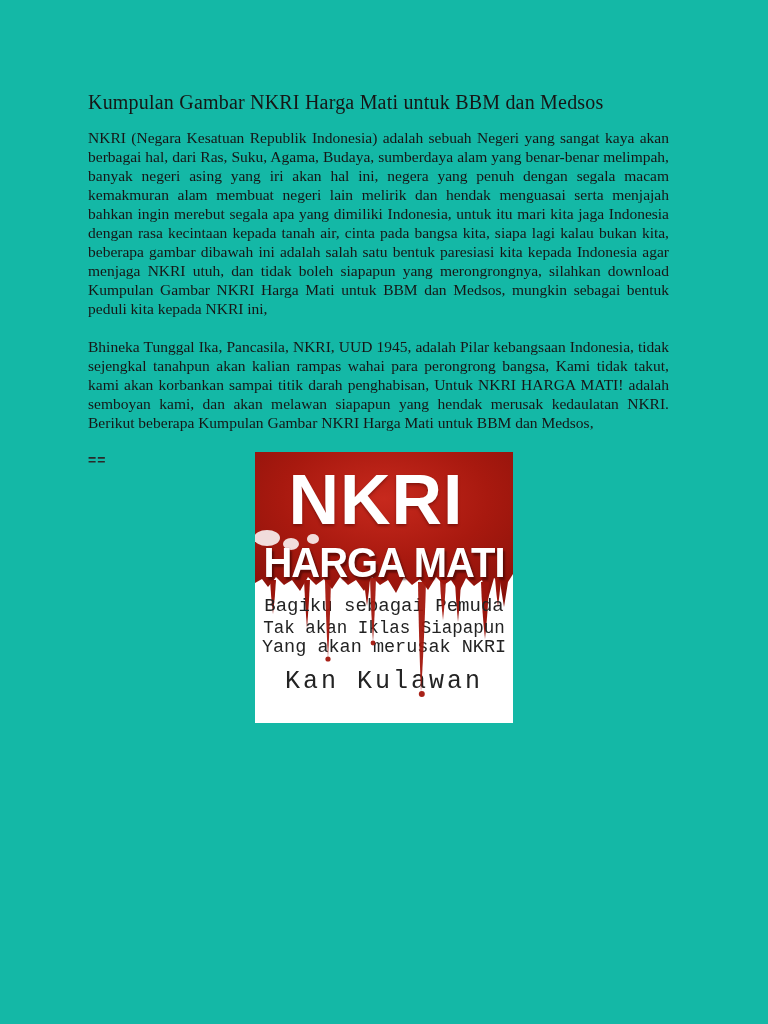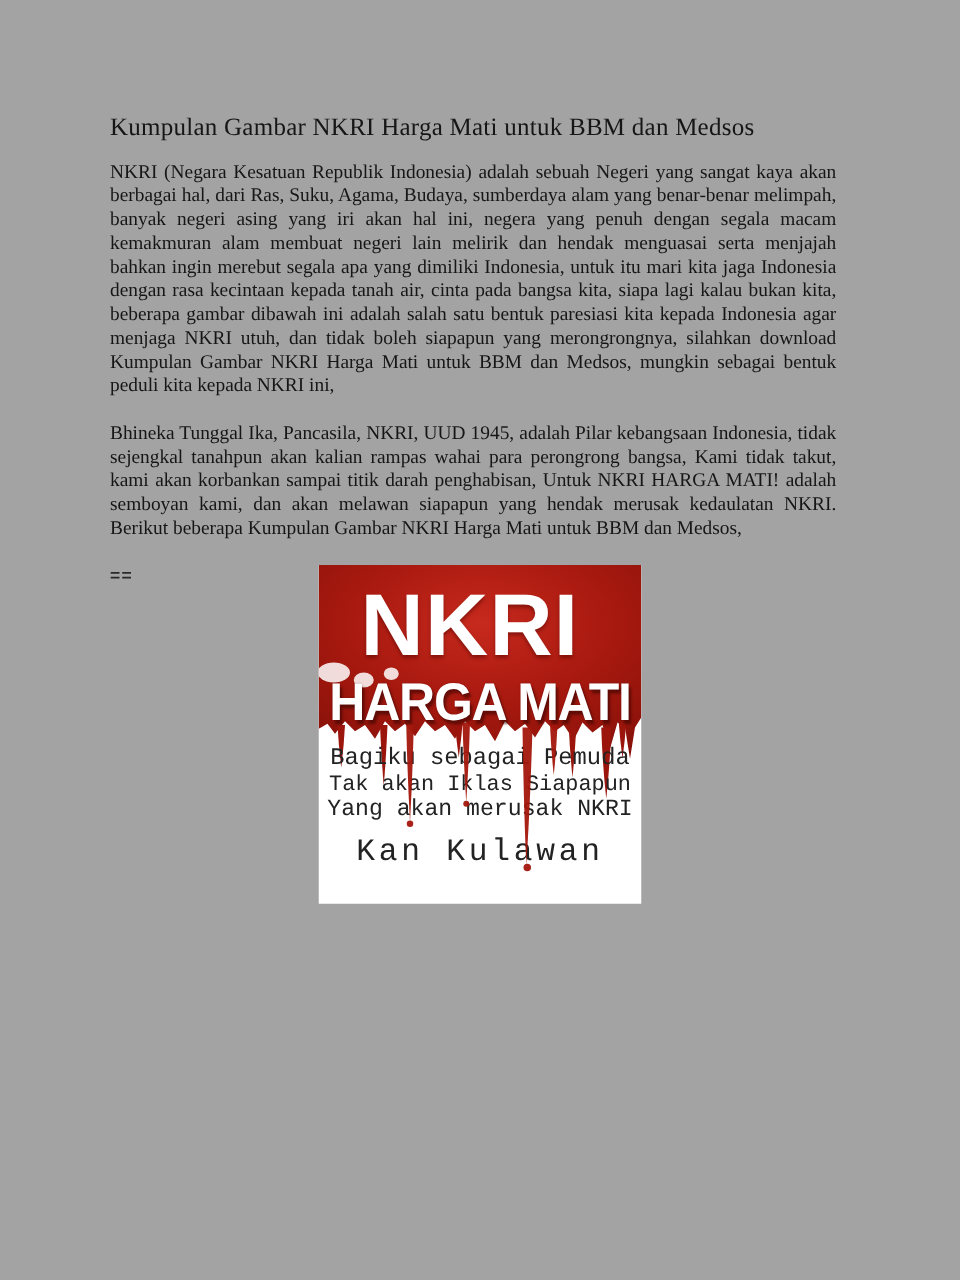--- a/index.html
+++ b/index.html
@@ -4,21 +4,21 @@
 <style>
   html, body {
     margin: 0;
     padding: 0;
     background: #ffffff;
   }
   .page {
     position: relative;
     width: 768px;
     height: 1024px;
-    background: #a3a3a3;
+    background: #14b8a6;
     overflow: hidden;
     font-family: "Liberation Serif", serif;
     color: #1a1a1a;
   }
   .content {
     position: absolute;
     left: 88px;
     top: 0;
     width: 592px;
   }

